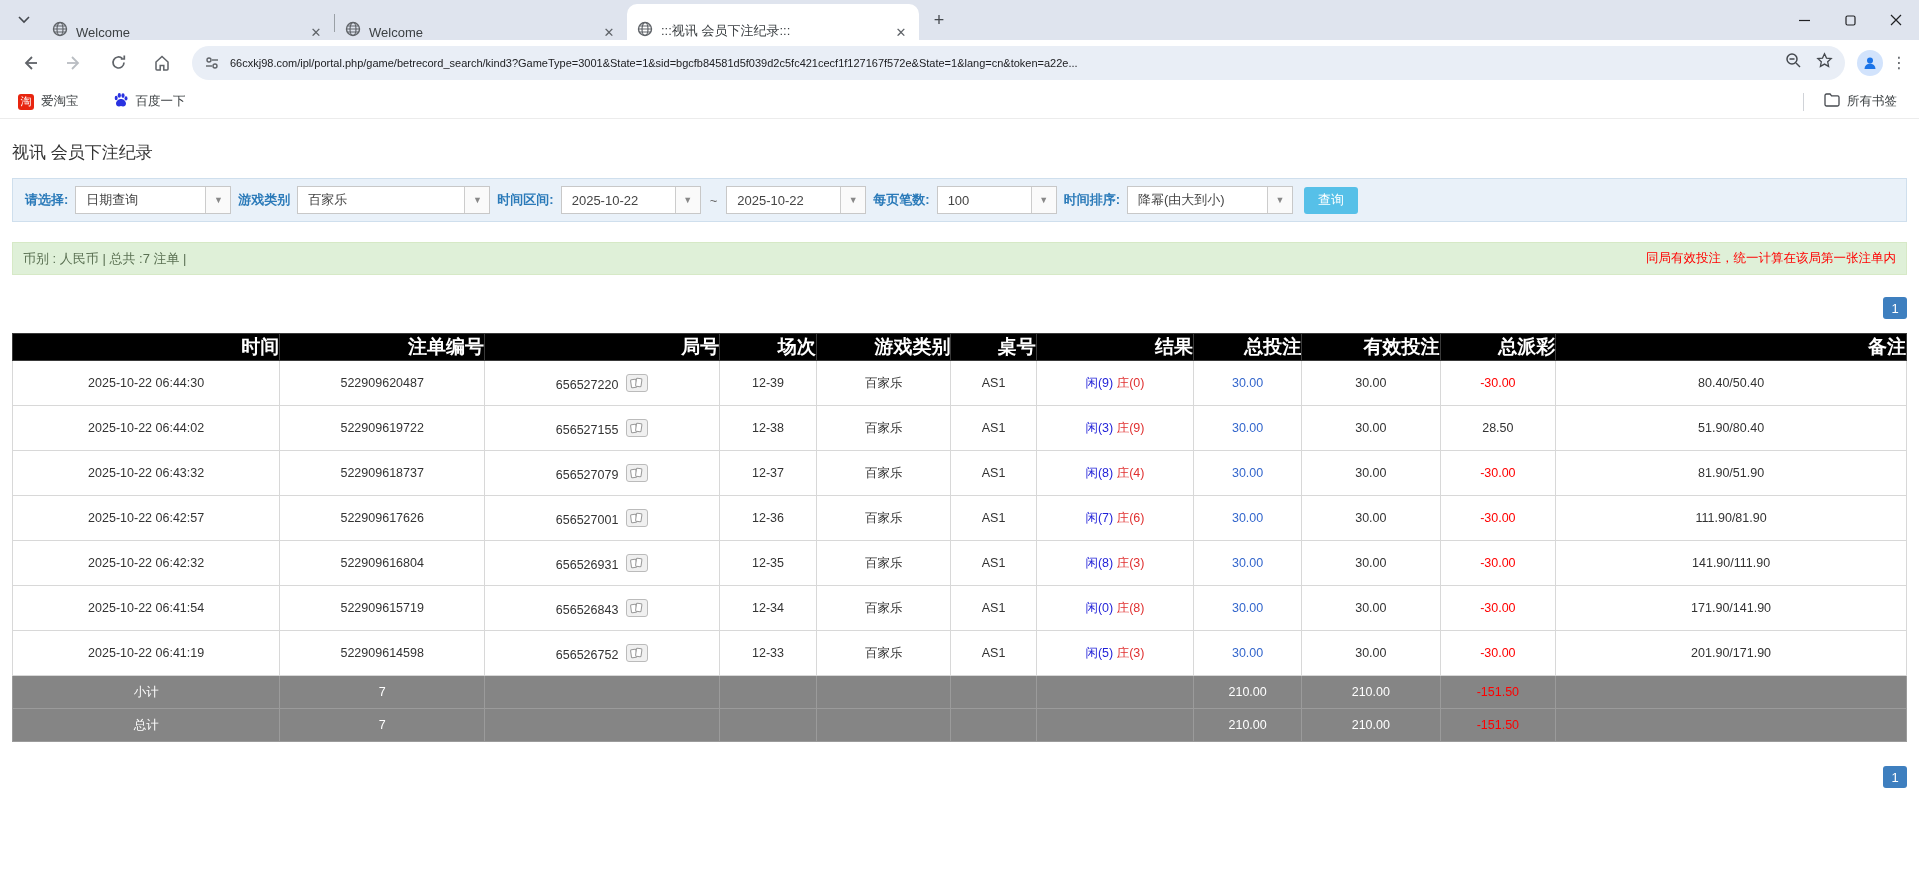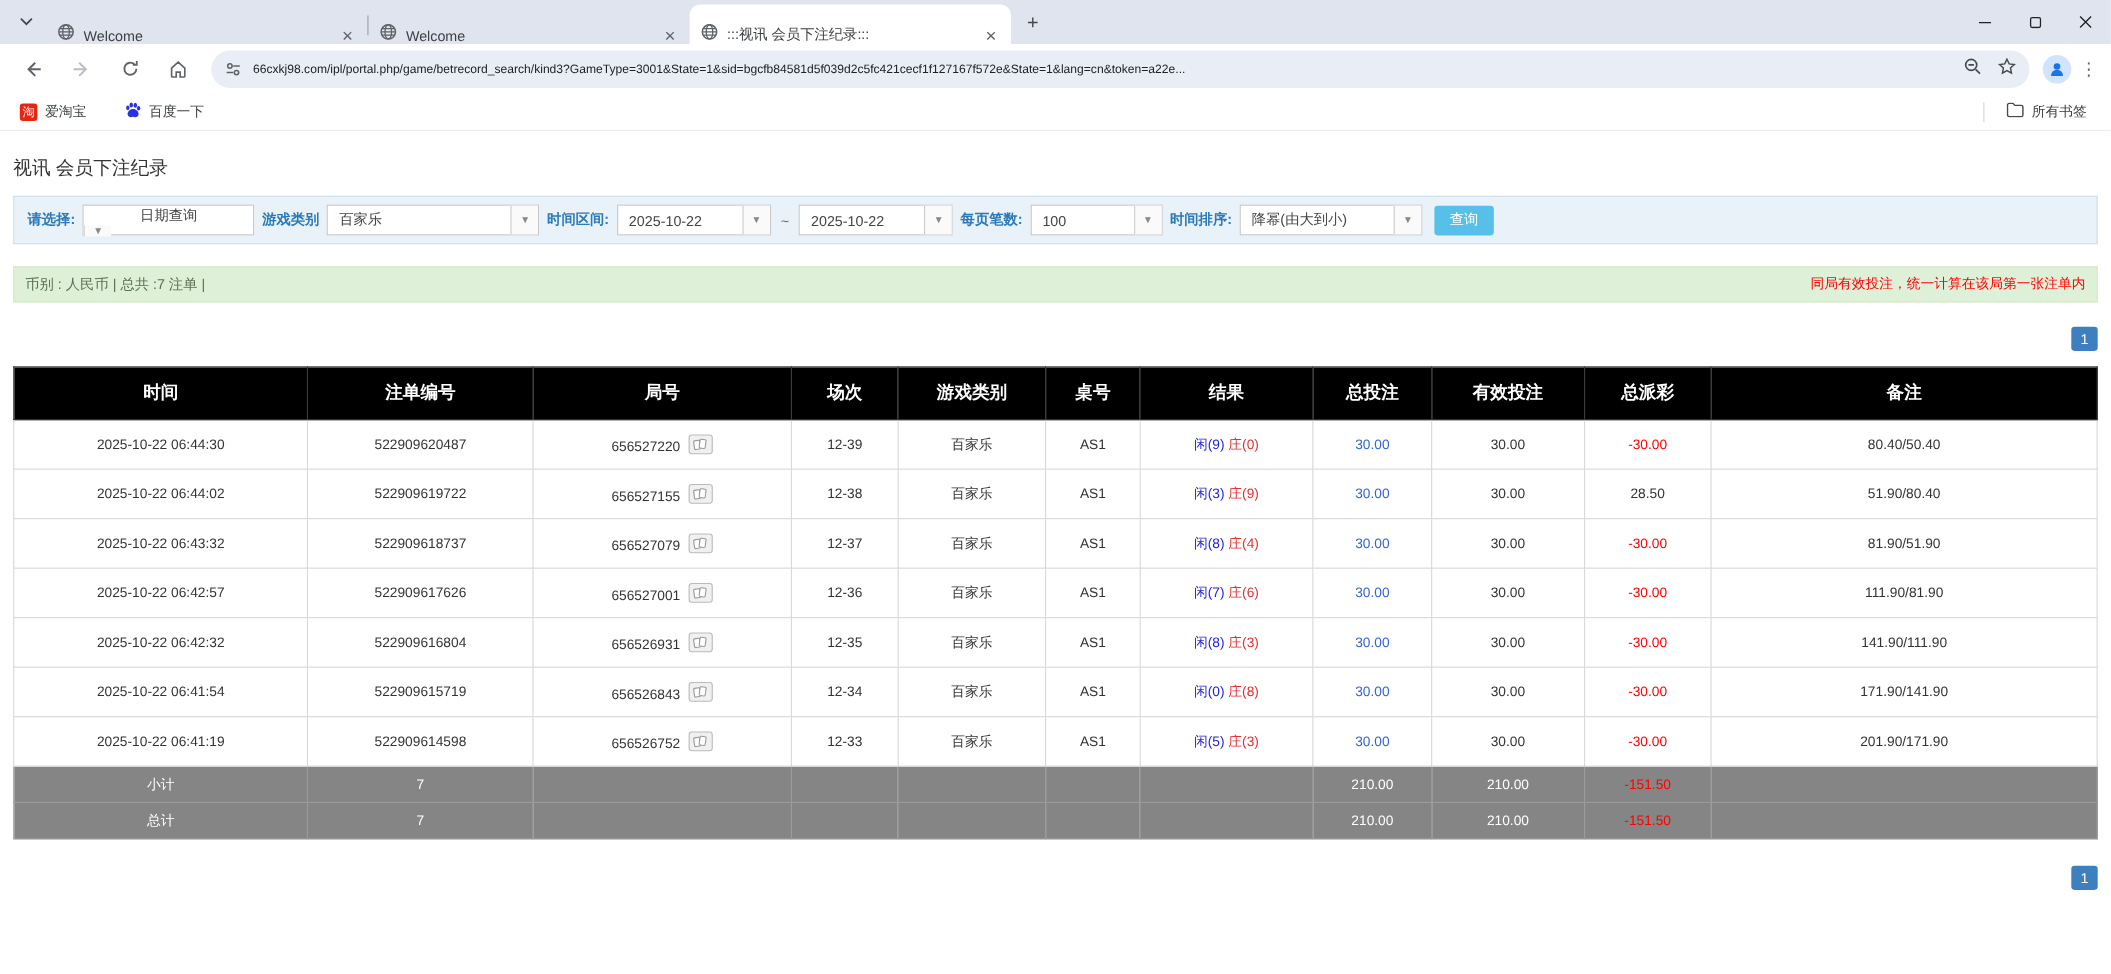--- a/index.html
+++ b/index.html
@@ -53,40 +53,40 @@
   .page-title { font-size:17px; color:#333; padding:22px 0 14px 12px; }
 
   .filter-bar { margin:0 12px; height:44px; background:#e9f1f9; border:1px solid #cfdfed;
     display:flex; align-items:center; padding:0 12px; gap:7px; }
   .f-label { font-size:13px; font-weight:bold; color:#2a7ab9; white-space:nowrap; }
   .select { background:#fff; border:1px solid #c8c8c8; height:28px; display:flex;
     align-items:center; font-size:13px; color:#444; }
   .select .sel-text { padding:0 10px; flex:1; white-space:nowrap; }
   .select .sel-arrow { width:25px; align-self:stretch; border-left:1px solid #ccc; background:#fafafa;
     display:flex; align-items:center; justify-content:center; color:#888; font-size:9px; }
-  .w-query { width:156px;flex-direction:column; } .w-game { width:193px; } .w-date { width:140px; }
+  .w-query { width:156px; } .w-game { width:193px; } .w-date { width:140px; }
   .w-size { width:120px; } .w-sort { width:166px; }
   .tilde { color:#666; font-size:13px; padding:0 2px; }
   .search-btn { background:#56c0e8; color:#fff; border:none; font-size:13px; height:27px;
     padding:0 14px; border-radius:3px; margin-left:4px; }
 
   .info-bar { margin:20px 12px 0 12px; height:33px; background:#dff0d8; border:1px solid #d6e9c6;
     display:flex; align-items:center; justify-content:space-between; padding:0 10px; }
   .info-left { font-size:13px; color:#5a7052; }
   .info-right { font-size:12.5px; color:#ff0000; }
 
   .pager-row { margin:0 12px; display:flex; justify-content:flex-end; }
   .pager-row.top { margin-top:22px; }
   .pager-row.bottom { margin-top:24px; }
   .page-btn { min-width:24px; height:22px; background:#3e7fbf; color:#fff; font-size:13px;
     border-radius:3px; display:flex; align-items:center; justify-content:center; }
 
   table.bet-table { width:1895px; margin:14px 12px 0 12px; border-collapse:collapse; table-layout:fixed; }
-  .bet-table th { background:#000; color:#fff; font-size:16px; font-weight:bold; height:48px;
-    border:1px solid #3a3a3a; text-align:center; }
+  .bet-table th { background:#000; color:#fff; font-size:19px; font-weight:bold; height:23px;
+    border:1px solid #3a3a3a; text-align:right; }
   .bet-table td { border:1px solid #d8d8d8; height:45px; font-size:12.5px; color:#333;
     text-align:center; vertical-align:middle; }
   .col-time{width:14.1%} .col-betid{width:10.8%} .col-round{width:12.4%} .col-sess{width:5.1%}
   .col-game{width:7.1%} .col-table{width:4.5%} .col-result{width:8.3%} .col-bet{width:5.7%}
   .col-valid{width:7.3%} .col-pay{width:6.1%} .col-remark{width:18.5%}
 
   .round-wrap { display:inline-flex; align-items:flex-end; gap:8px; }
   .card-btn { width:22px; height:18px; background:#f0f0f0; border:1px solid #bbb; border-radius:3px;
     display:inline-flex; align-items:center; justify-content:center; }
   .player { color:#1f1fd8; } .banker { color:#e03030; }

